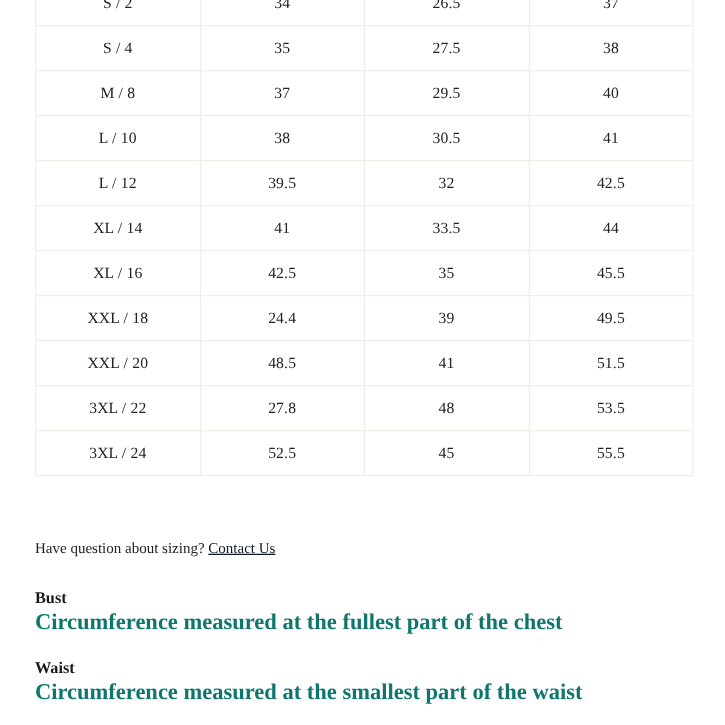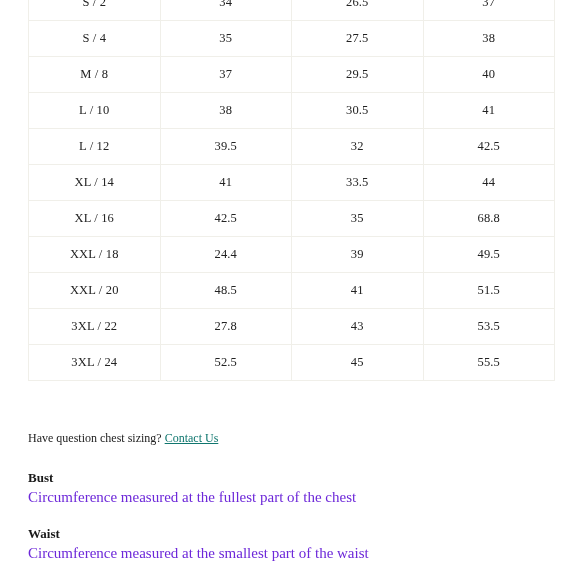--- a/index.html
+++ b/index.html
@@ -63,39 +63,39 @@
     width: 520px;
   }
 
   .contact-line {
     font-size: 12px;
     color: #222222;
     line-height: 18px;
     margin: 0 0 22px 0;
   }
   .contact-line a {
-    color: #0f766e;
+    color: #0f172a;
     text-decoration: underline;
     cursor: pointer;
   }
 
   .term-block { margin: 0 0 19px 0; }
   .term-block:last-child { margin-bottom: 0; }
 
   .term-title {
     font-size: 13px;
     font-weight: 700;
     color: #1a1a1a;
     line-height: 18px;
     margin: 0 0 1px 0;
   }
   .term-desc {
-    font-size: 15px;
-    font-weight: 400;
-    color: #6d28d9;
+    font-size: 18px;
+    font-weight: 700;
+    color: #0f766e;
     line-height: 18px;
     margin: 0;
   }
 </style>
 </head>
 <body>
 
 <div class="page">
 
   <div class="table-wrap">
@@ -142,58 +142,58 @@
           <td class="col-size">XL / 14</td>
           <td>41</td>
           <td>33.5</td>
           <td>44</td>
         </tr>
 
         <tr>
           <td class="col-size">XL / 16</td>
           <td>42.5</td>
           <td>35</td>
-          <td>68.8</td>
+          <td>45.5</td>
         </tr>
 
         <tr>
           <td class="col-size">XXL / 18</td>
           <td>24.4</td>
           <td>39</td>
           <td>49.5</td>
         </tr>
 
         <tr>
           <td class="col-size">XXL / 20</td>
           <td>48.5</td>
           <td>41</td>
           <td>51.5</td>
         </tr>
 
         <tr>
           <td class="col-size">3XL / 22</td>
           <td>27.8</td>
-          <td>43</td>
+          <td>48</td>
           <td>53.5</td>
         </tr>
 
         <tr>
           <td class="col-size">3XL / 24</td>
           <td>52.5</td>
           <td>45</td>
           <td>55.5</td>
         </tr>
 
       </tbody>
     </table>
   </div>
 
   <div class="notes">
 
-    <p class="contact-line"><span>Have question chest sizing?</span> <a href="#">Contact Us</a></p>
+    <p class="contact-line"><span>Have question about sizing?</span> <a href="#">Contact Us</a></p>
 
     <div class="term-block">
       <div class="term-title">Bust</div>
       <div class="term-desc">Circumference measured at the fullest part of the chest</div>
     </div>
 
     <div class="term-block">
       <div class="term-title">Waist</div>
       <div class="term-desc">Circumference measured at the smallest part of the waist</div>
     </div>

